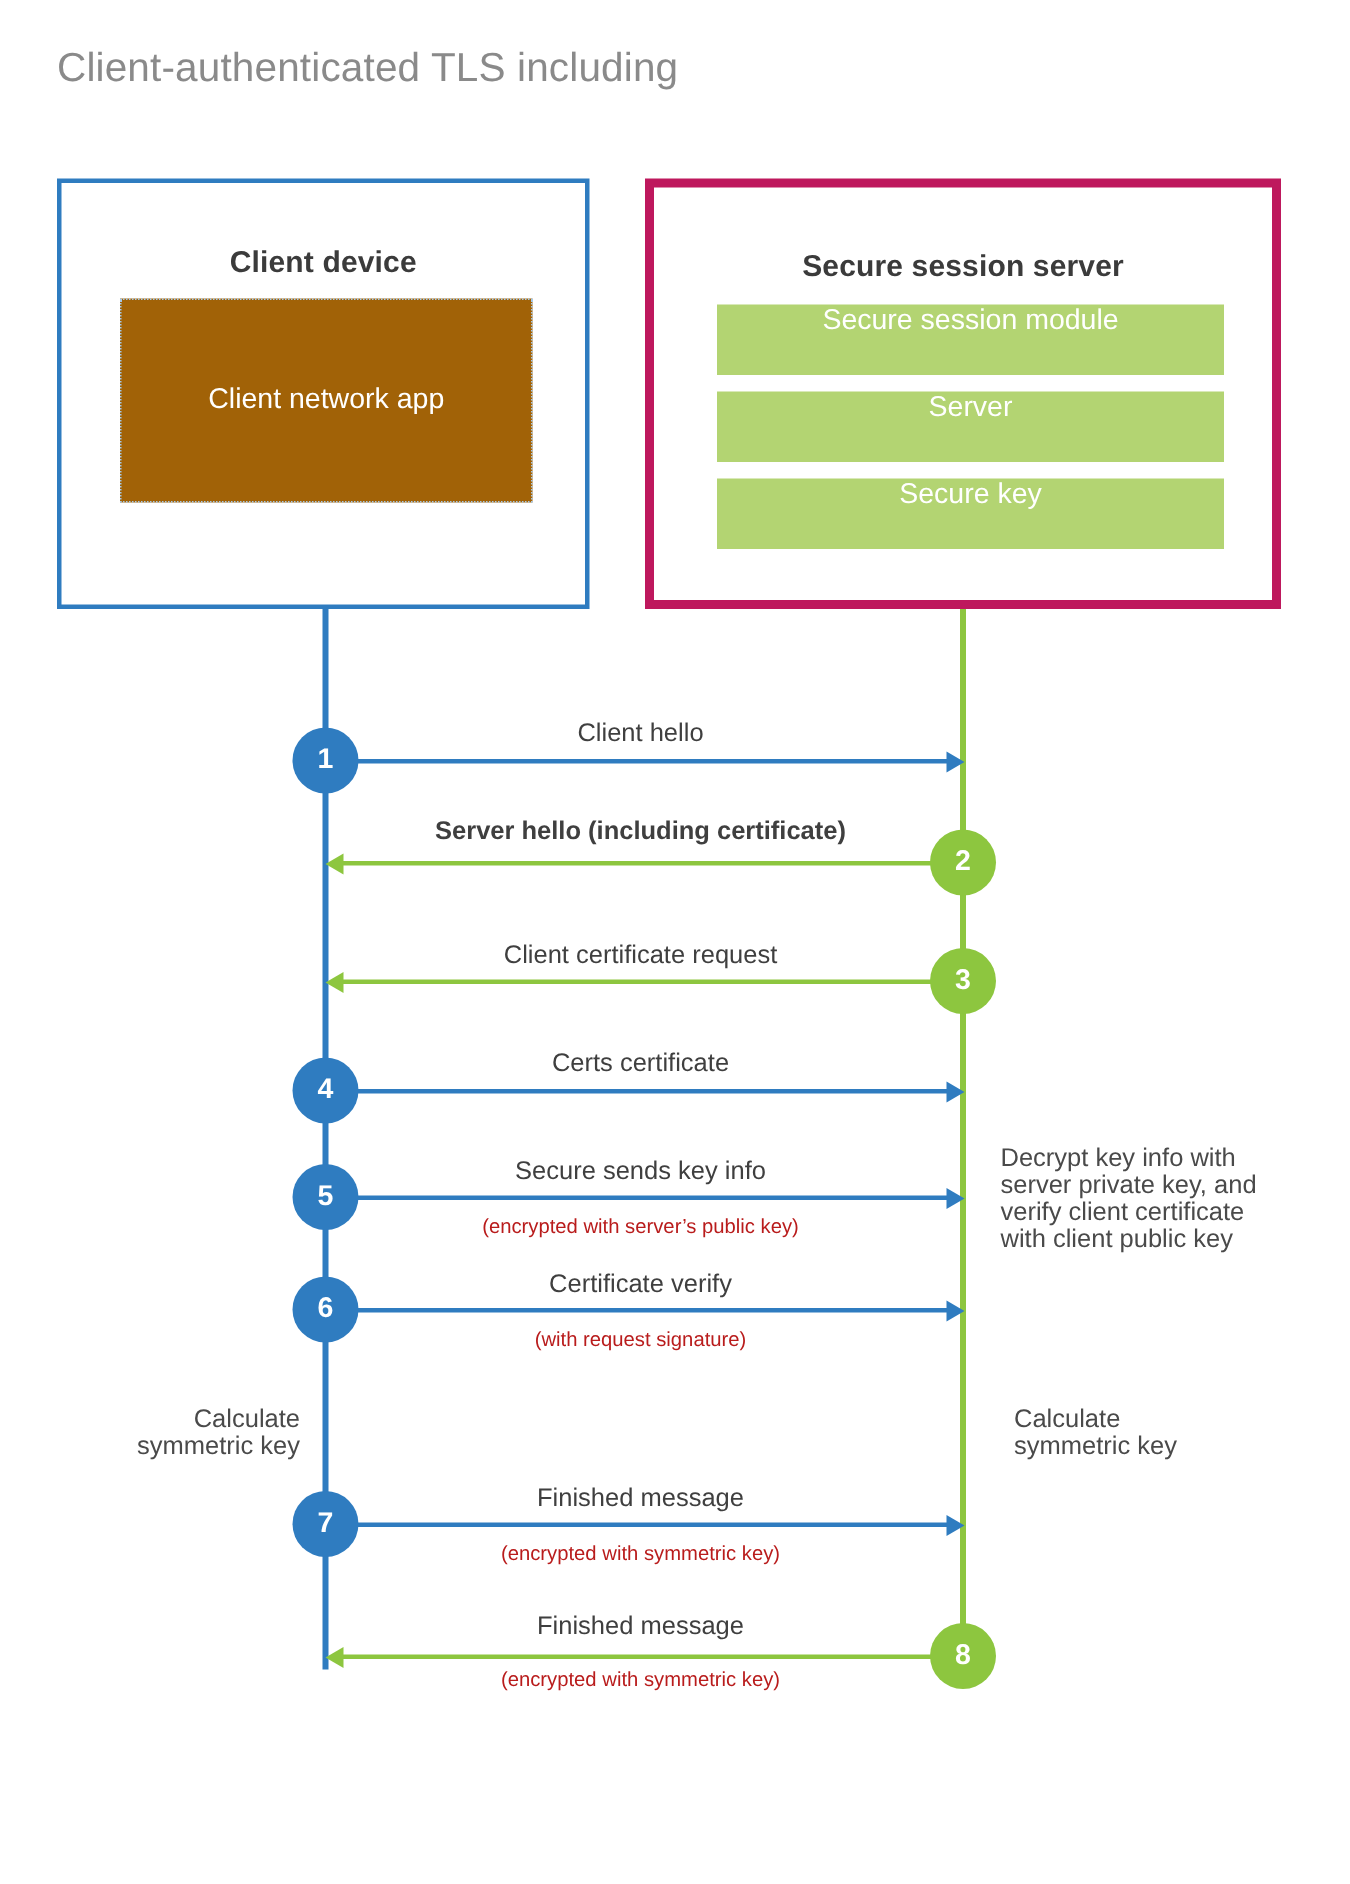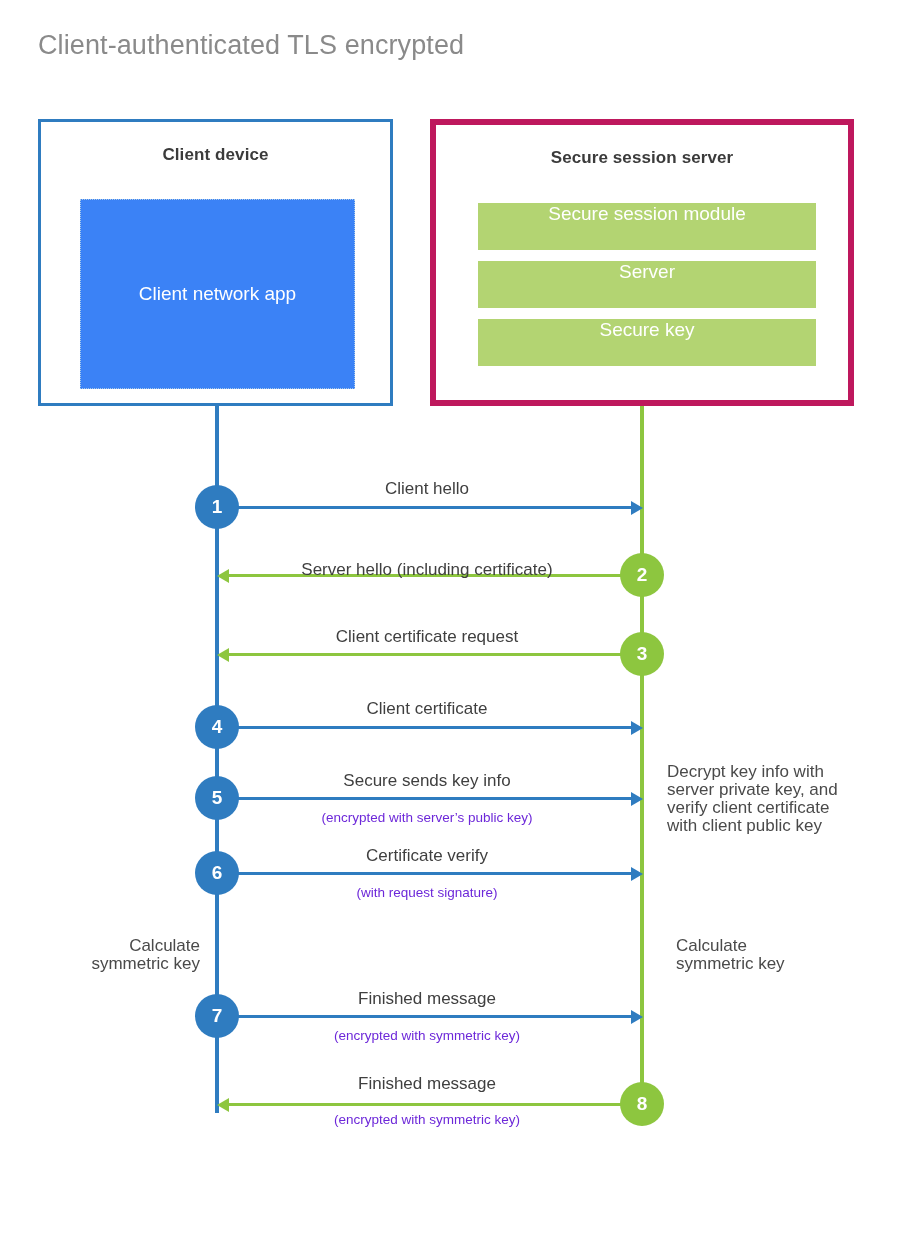--- a/index.html
+++ b/index.html
@@ -47,35 +47,35 @@
   }
   .actor-box.server {
     left: 430px;
     top: 119px;
     width: 424px;
     height: 287px;
     border: 6px solid #be185d;
   }
   .actor-title {
     text-align: center;
-    font-size: 17px;
+    font-size: 20px;
     font-weight: bold;
     color: #3b3b3b;
-    margin-top: 23px;
+    margin-top: 42px;
     letter-spacing: 0.1px;
   }
 
   
   .client-app {
     position: absolute;
     left: 39px;
     top: 77px;
     width: 275px;
-    height: 190px;
-    background: #3b82f6;
+    height: 136px;
+    background: #a16207;
     border-top: 1px dotted #a8c9e8;
     border-left: 1px dotted #a8c9e8;
     border-right: 1px dotted #a8c9e8;
     border-bottom: 1px dotted #a8c9e8;
     box-sizing: border-box;
     display: flex;
     align-items: center;
     justify-content: center;
     text-align: center;
     color: #ffffff;
@@ -169,42 +169,42 @@
     position: absolute;
     text-align: center;
     color: #3f3f3f;
     font-size: 17px;
     white-space: nowrap;
     z-index: 4;
   }
   .msg-sub {
     position: absolute;
     text-align: center;
-    color: #6d28d9;
+    color: #b91c1c;
     font-size: 13.5px;
     white-space: nowrap;
     z-index: 4;
   }
 
   
   .side-note {
     position: absolute;
     color: #4a4a4a;
     font-size: 17px;
     line-height: 18px;
   }
   .side-note.left-note { text-align: right; }
   .side-note.right-note { text-align: left; }
 </style>
 </head>
 <body>
 
 <div id="stage">
 
-  <div class="page-title">Client-authenticated TLS encrypted</div>
+  <div class="page-title">Client-authenticated TLS including</div>
 
   <div class="actor-box client">
     <div class="actor-title">Client device</div>
     <div class="client-app">
       <span>Client network app</span>
     </div>
   </div>
 
   <div class="actor-box server">
     <div class="actor-title">Secure session server</div>
@@ -228,37 +228,37 @@
     <span class="head"></span>
   </div>
   <div class="msg-label" style="left:217px; top:479px; width:420px;">Client hello</div>
   <div class="step-circle blue" style="left:195px; top:485px;">
     <span>1</span>
   </div>
 
   <div class="arrow green to-left" style="left:228px; top:574px; width:404px;">
     <span class="head"></span>
   </div>
-  <div class="msg-label" style="left:217px; top:560px; width:420px;">Server hello (including certificate)</div>
+  <div class="msg-label" style="left:217px; top:544px; width:420px;font-weight:bold;">Server hello (including certificate)</div>
   <div class="step-circle green" style="left:620px; top:553px;">
     <span>2</span>
   </div>
 
   <div class="arrow green to-left" style="left:228px; top:653px; width:404px;">
     <span class="head"></span>
   </div>
   <div class="msg-label" style="left:217px; top:627px; width:420px;">Client certificate request</div>
   <div class="step-circle green" style="left:620px; top:632px;">
     <span>3</span>
   </div>
 
   <div class="arrow blue to-right" style="left:217px; top:726px; width:415px;">
     <span class="head"></span>
   </div>
-  <div class="msg-label" style="left:217px; top:699px; width:420px;">Client certificate</div>
+  <div class="msg-label" style="left:217px; top:699px; width:420px;">Certs certificate</div>
   <div class="step-circle blue" style="left:195px; top:705px;">
     <span>4</span>
   </div>
 
   <div class="arrow blue to-right" style="left:217px; top:797px; width:415px;">
     <span class="head"></span>
   </div>
   <div class="msg-label" style="left:217px; top:771px; width:420px;">Secure sends key info</div>
   <div class="msg-sub" style="left:217px; top:810px; width:420px;">(encrypted with server’s public key)</div>
   <div class="step-circle blue" style="left:195px; top:776px;">

